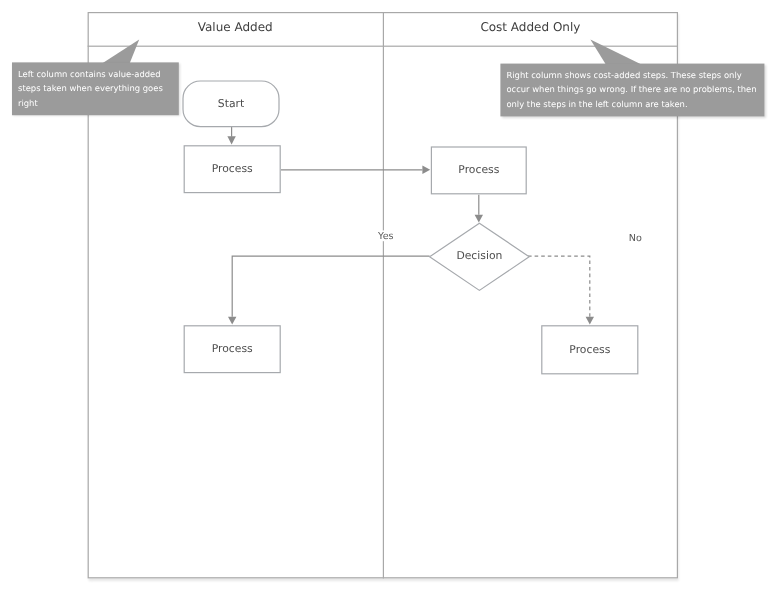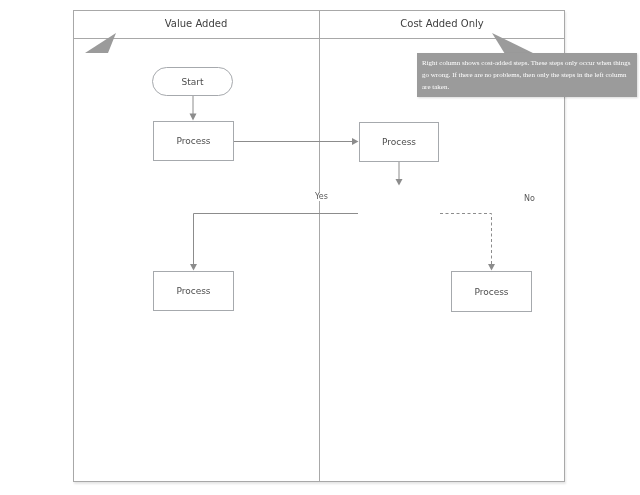--- a/index.html
+++ b/index.html
@@ -14,39 +14,39 @@
   .header-divider{left:73px;top:38px;width:492px;height:0;border-top:1px solid #a8a8a8;}
   .column-divider{left:319px;top:10px;width:0;height:472px;border-left:1px solid #a8a8a8;}
   .col-header{top:10px;height:28px;line-height:28px;text-align:center;
               font-size:10px;color:#3f3f3f;}
   .col-header.left{left:73px;width:246px;}
   .col-header.right{left:319px;width:246px;}
   
   .node{box-sizing:border-box;border:1px solid #a6a9ad;background:#fff;
         display:flex;align-items:center;justify-content:center;
         font-size:9px;color:#4d4d4d;z-index:3;}
-  .start{left:152px;top:67px;width:81px;height:29px;border-radius:15px;}
+  .start{left:152px;top:67px;width:81px;height:39px;border-radius:15px;}
   .pl1{left:153px;top:121px;width:81px;height:40px;}
   .pr1{left:359px;top:122px;width:80px;height:40px;}
   .pl2{left:153px;top:271px;width:81px;height:40px;}
   .pr2{left:451px;top:271px;width:81px;height:41px;}
   .decision{left:357px;top:185px;width:85px;height:58px;border:none;background:transparent;}
   .decision svg{position:absolute;inset:0;}
   .decision span{position:relative;z-index:1;}
   
   .connectors{left:0;top:0;z-index:2;}
   
   .edge-label{font-size:8px;color:#595959;text-align:center;z-index:3;background:#fff;margin-left:48px;}
   .yes{left:259px;top:192px;width:29px;}
   .no{left:467px;top:194px;width:29px;}
   
   .callout{box-sizing:border-box;background:#9b9b9b;color:#fff;font-size:7px;
            line-height:12px;padding:4px 5px;z-index:5;box-shadow:1px 1px 2px rgba(0,0,0,0.15);}
   .callout.left{left:10px;top:52px;width:139px;}
-  .callout.right{left:417px;top:53px;width:220px;font-family:Liberation Serif, serif;}
+  .callout.right{left:417px;top:53px;width:220px;}
   .tails{left:0;top:0;z-index:5;}
 </style>
 </head>
 <body>
 
 <div class="stage">
 
   <div class="abs frame"></div>
   <div class="abs header-divider"></div>
   <div class="abs column-divider"></div>
@@ -76,32 +76,39 @@
   </div>
 
   <div class="abs node pl1">
     <span>Process</span>
   </div>
 
   <div class="abs node pr1">
     <span>Process</span>
   </div>
 
+  <div class="abs node decision">
+    <svg width="85" height="58" viewBox="0 0 85 58">
+      <polygon points="42.5,1 84,29 42.5,57 1,29" fill="#ffffff" stroke="#a6a9ad" stroke-width="1"></polygon>
+    </svg>
+    <span>Decision</span>
+  </div>
 
   <div class="abs node pl2">
     <span>Process</span>
   </div>
 
   <div class="abs node pr2">
     <span>Process</span>
   </div>
 
   <div class="abs edge-label yes">Yes</div>
   <div class="abs edge-label no">No</div>
 
   <svg class="abs tails" width="640" height="495" viewBox="0 0 640 495">
     <polygon fill="#9b9b9b" points="116,33 108,53 85,53"></polygon>
     <polygon fill="#9b9b9b" points="492,33 535,54 505,54"></polygon>
   </svg>
 
+  <div class="abs callout left">Left column contains value-added steps taken when everything goes right</div>
   <div class="abs callout right">Right column shows cost-added steps. These steps only occur when things go wrong. If there are no problems, then only the steps in the left column are taken.</div>
 
 </div>
 
 </body></html>

